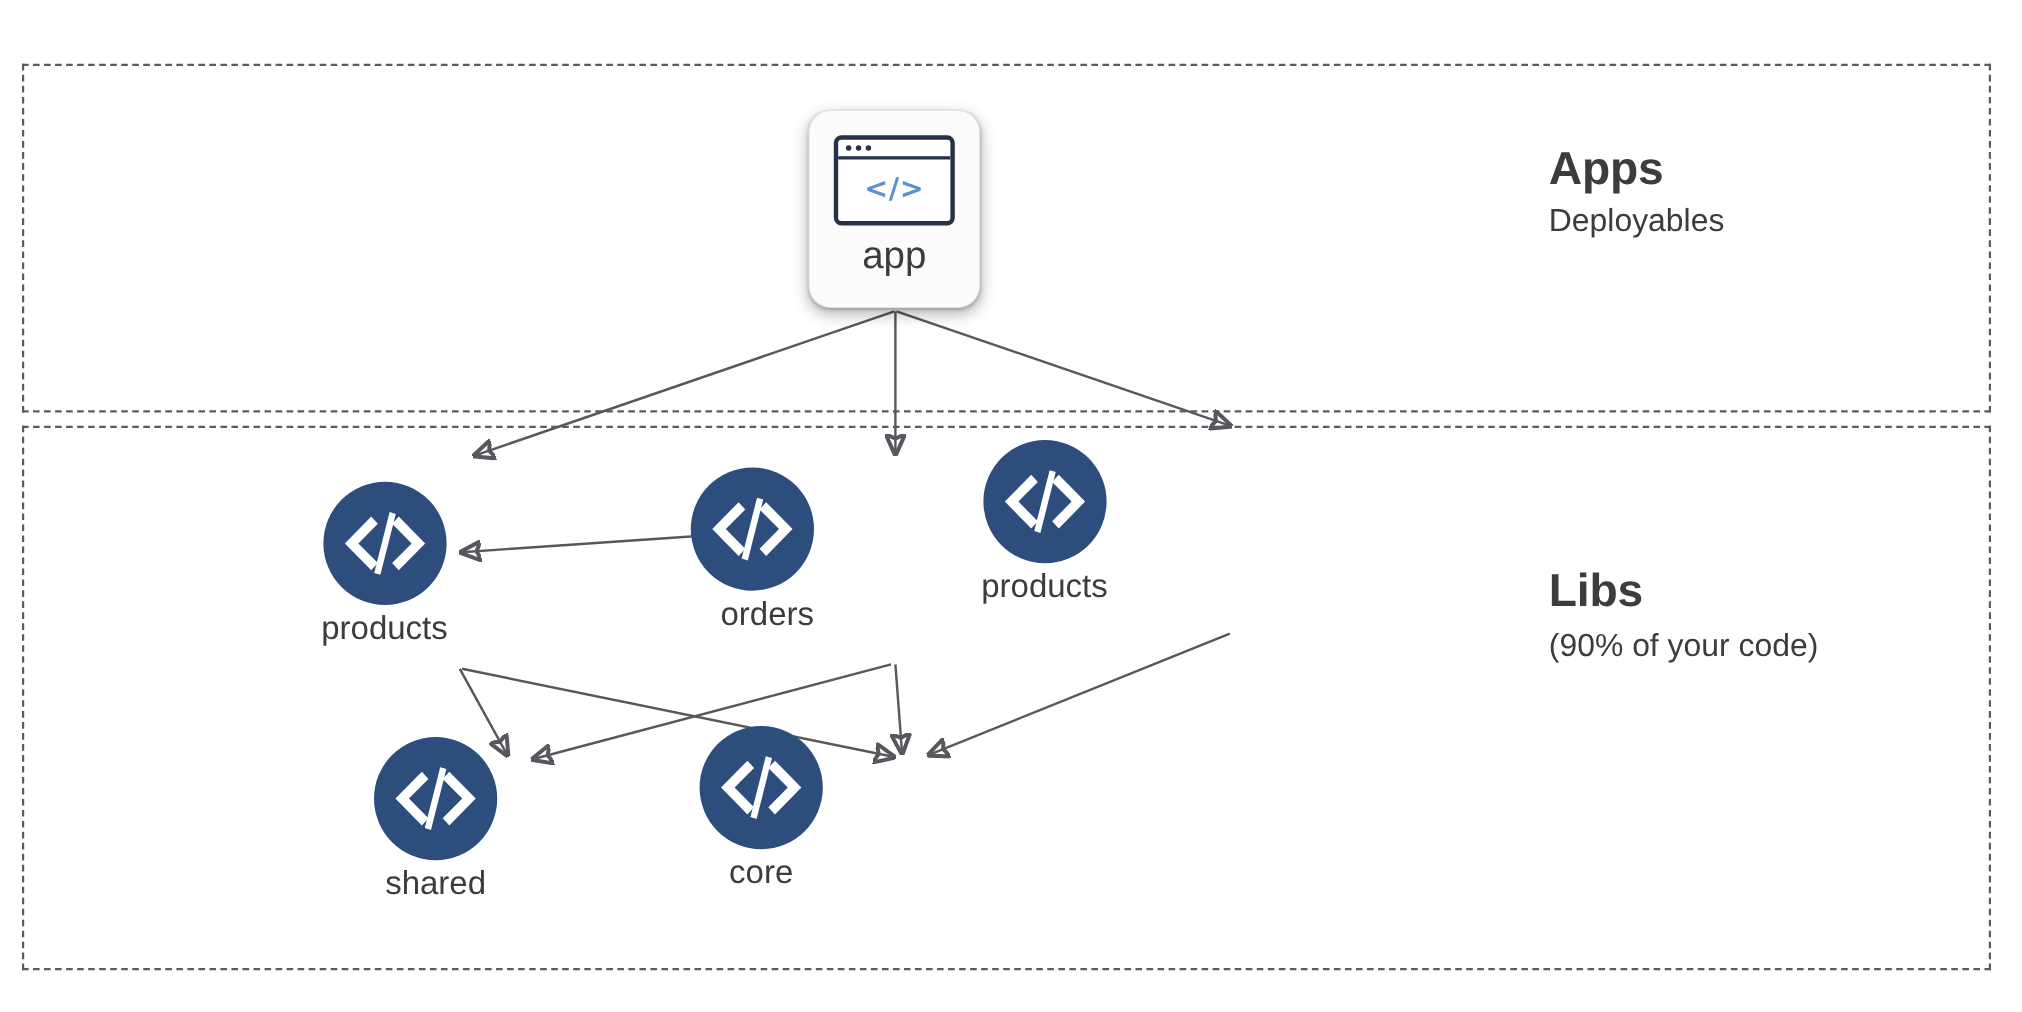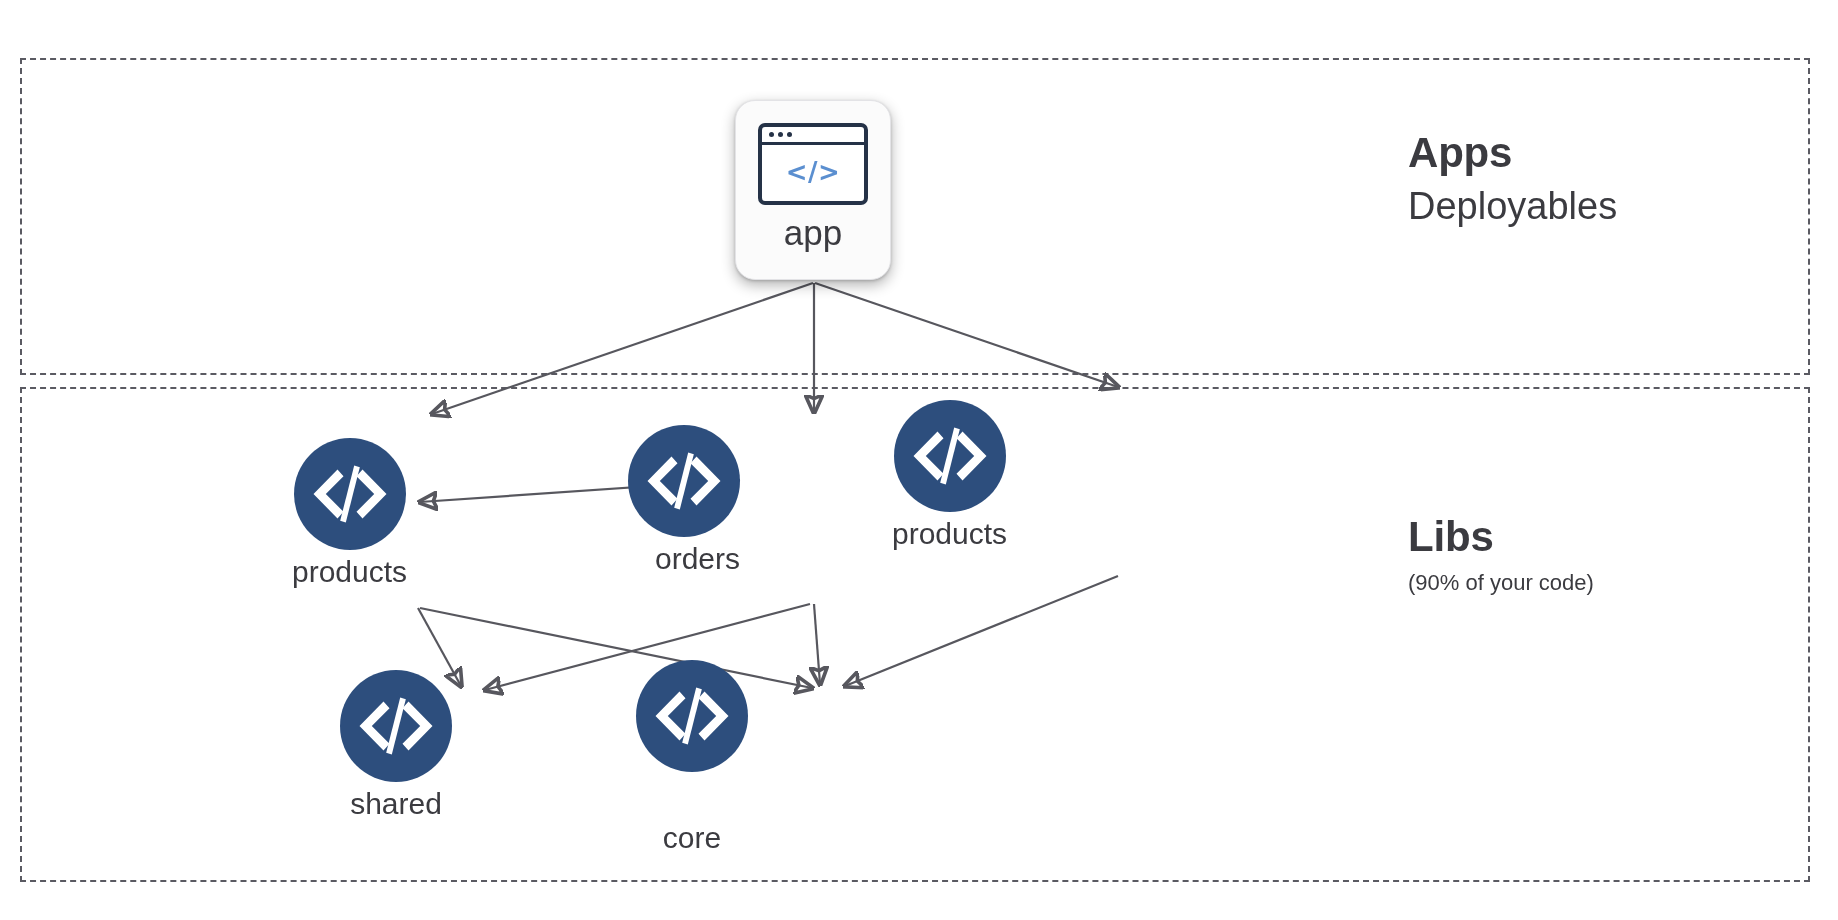--- a/index.html
+++ b/index.html
@@ -45,23 +45,23 @@
     color: #3b3b40;
   }
   .zone-caption .zone-sub {
     display: block;
     font-size: 31px;
     font-weight: normal;
     color: #3b3b40;
     margin-top: 4px;
   }
   #caption-apps { left: 1408px; top: 128px; }
-  #caption-apps .zone-sub { font-size: 38px; margin-top: 6px; }
+  #caption-apps .zone-sub { font-size: 29px; margin-top: 6px; }
   #caption-libs { left: 1408px; top: 512px; }
-  #caption-libs .zone-sub { font-size: 22px; margin-top: 8px; }
+  #caption-libs .zone-sub { font-size: 29px; margin-top: 8px; }
 
   
   #edges {
     position: absolute;
     left: 0;
     top: 0;
     width: 1838px;
     height: 920px;
     pointer-events: none;
   }
@@ -159,21 +159,21 @@
 
   #node-orders { left: 628px; top: 425px; align-items: flex-end; }
   #node-orders .lib-circle { width: 112px; height: 112px; }
 
   #node-checkout { left: 892px; top: 400px; }
   #node-checkout .lib-circle { width: 112px; height: 112px; }
 
   #node-shared { left: 340px; top: 670px; align-items: center; }
   #node-shared .lib-circle { width: 112px; height: 112px; }
 
-  #node-core { left: 636px; top: 660px; gap: 44px; }
+  #node-core { left: 636px; top: 660px; }
   #node-core .lib-circle { width: 112px; height: 112px; }
 </style>
 </head>
 <body>
 
 <div id="canvas">
 
   <div class="zone" id="zone-apps"></div>
   <div class="zone" id="zone-libs"></div>
 

